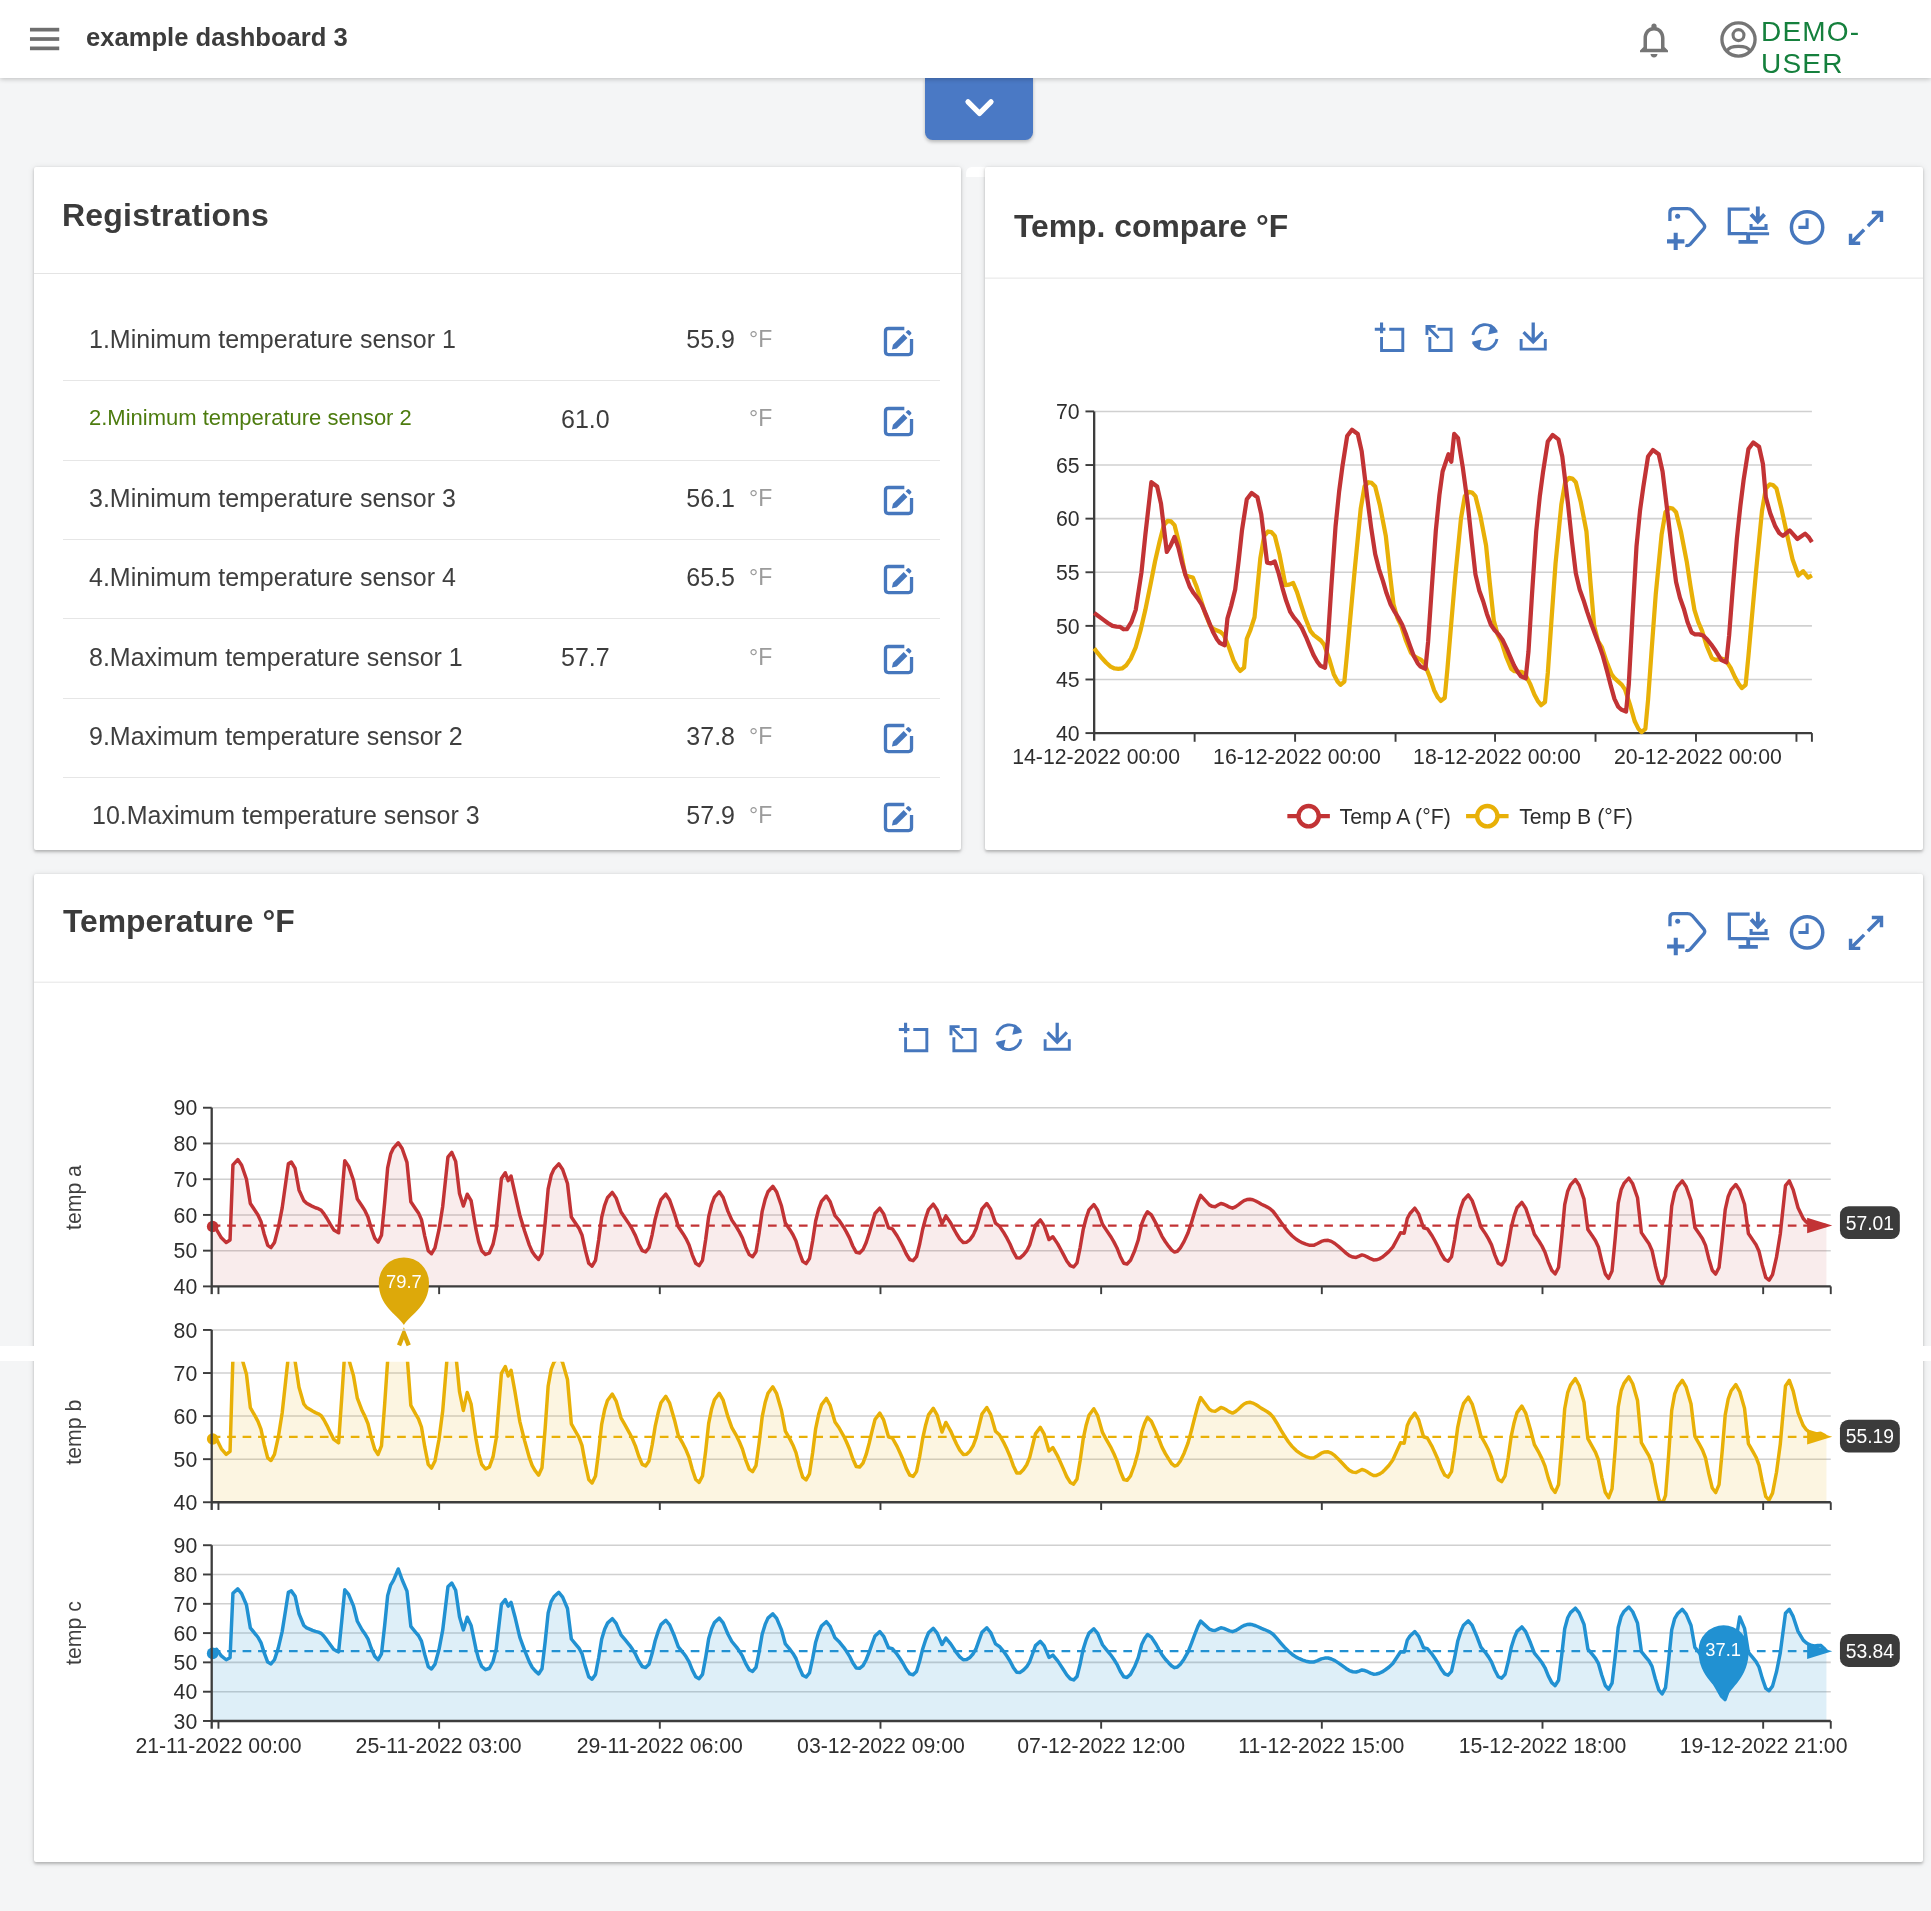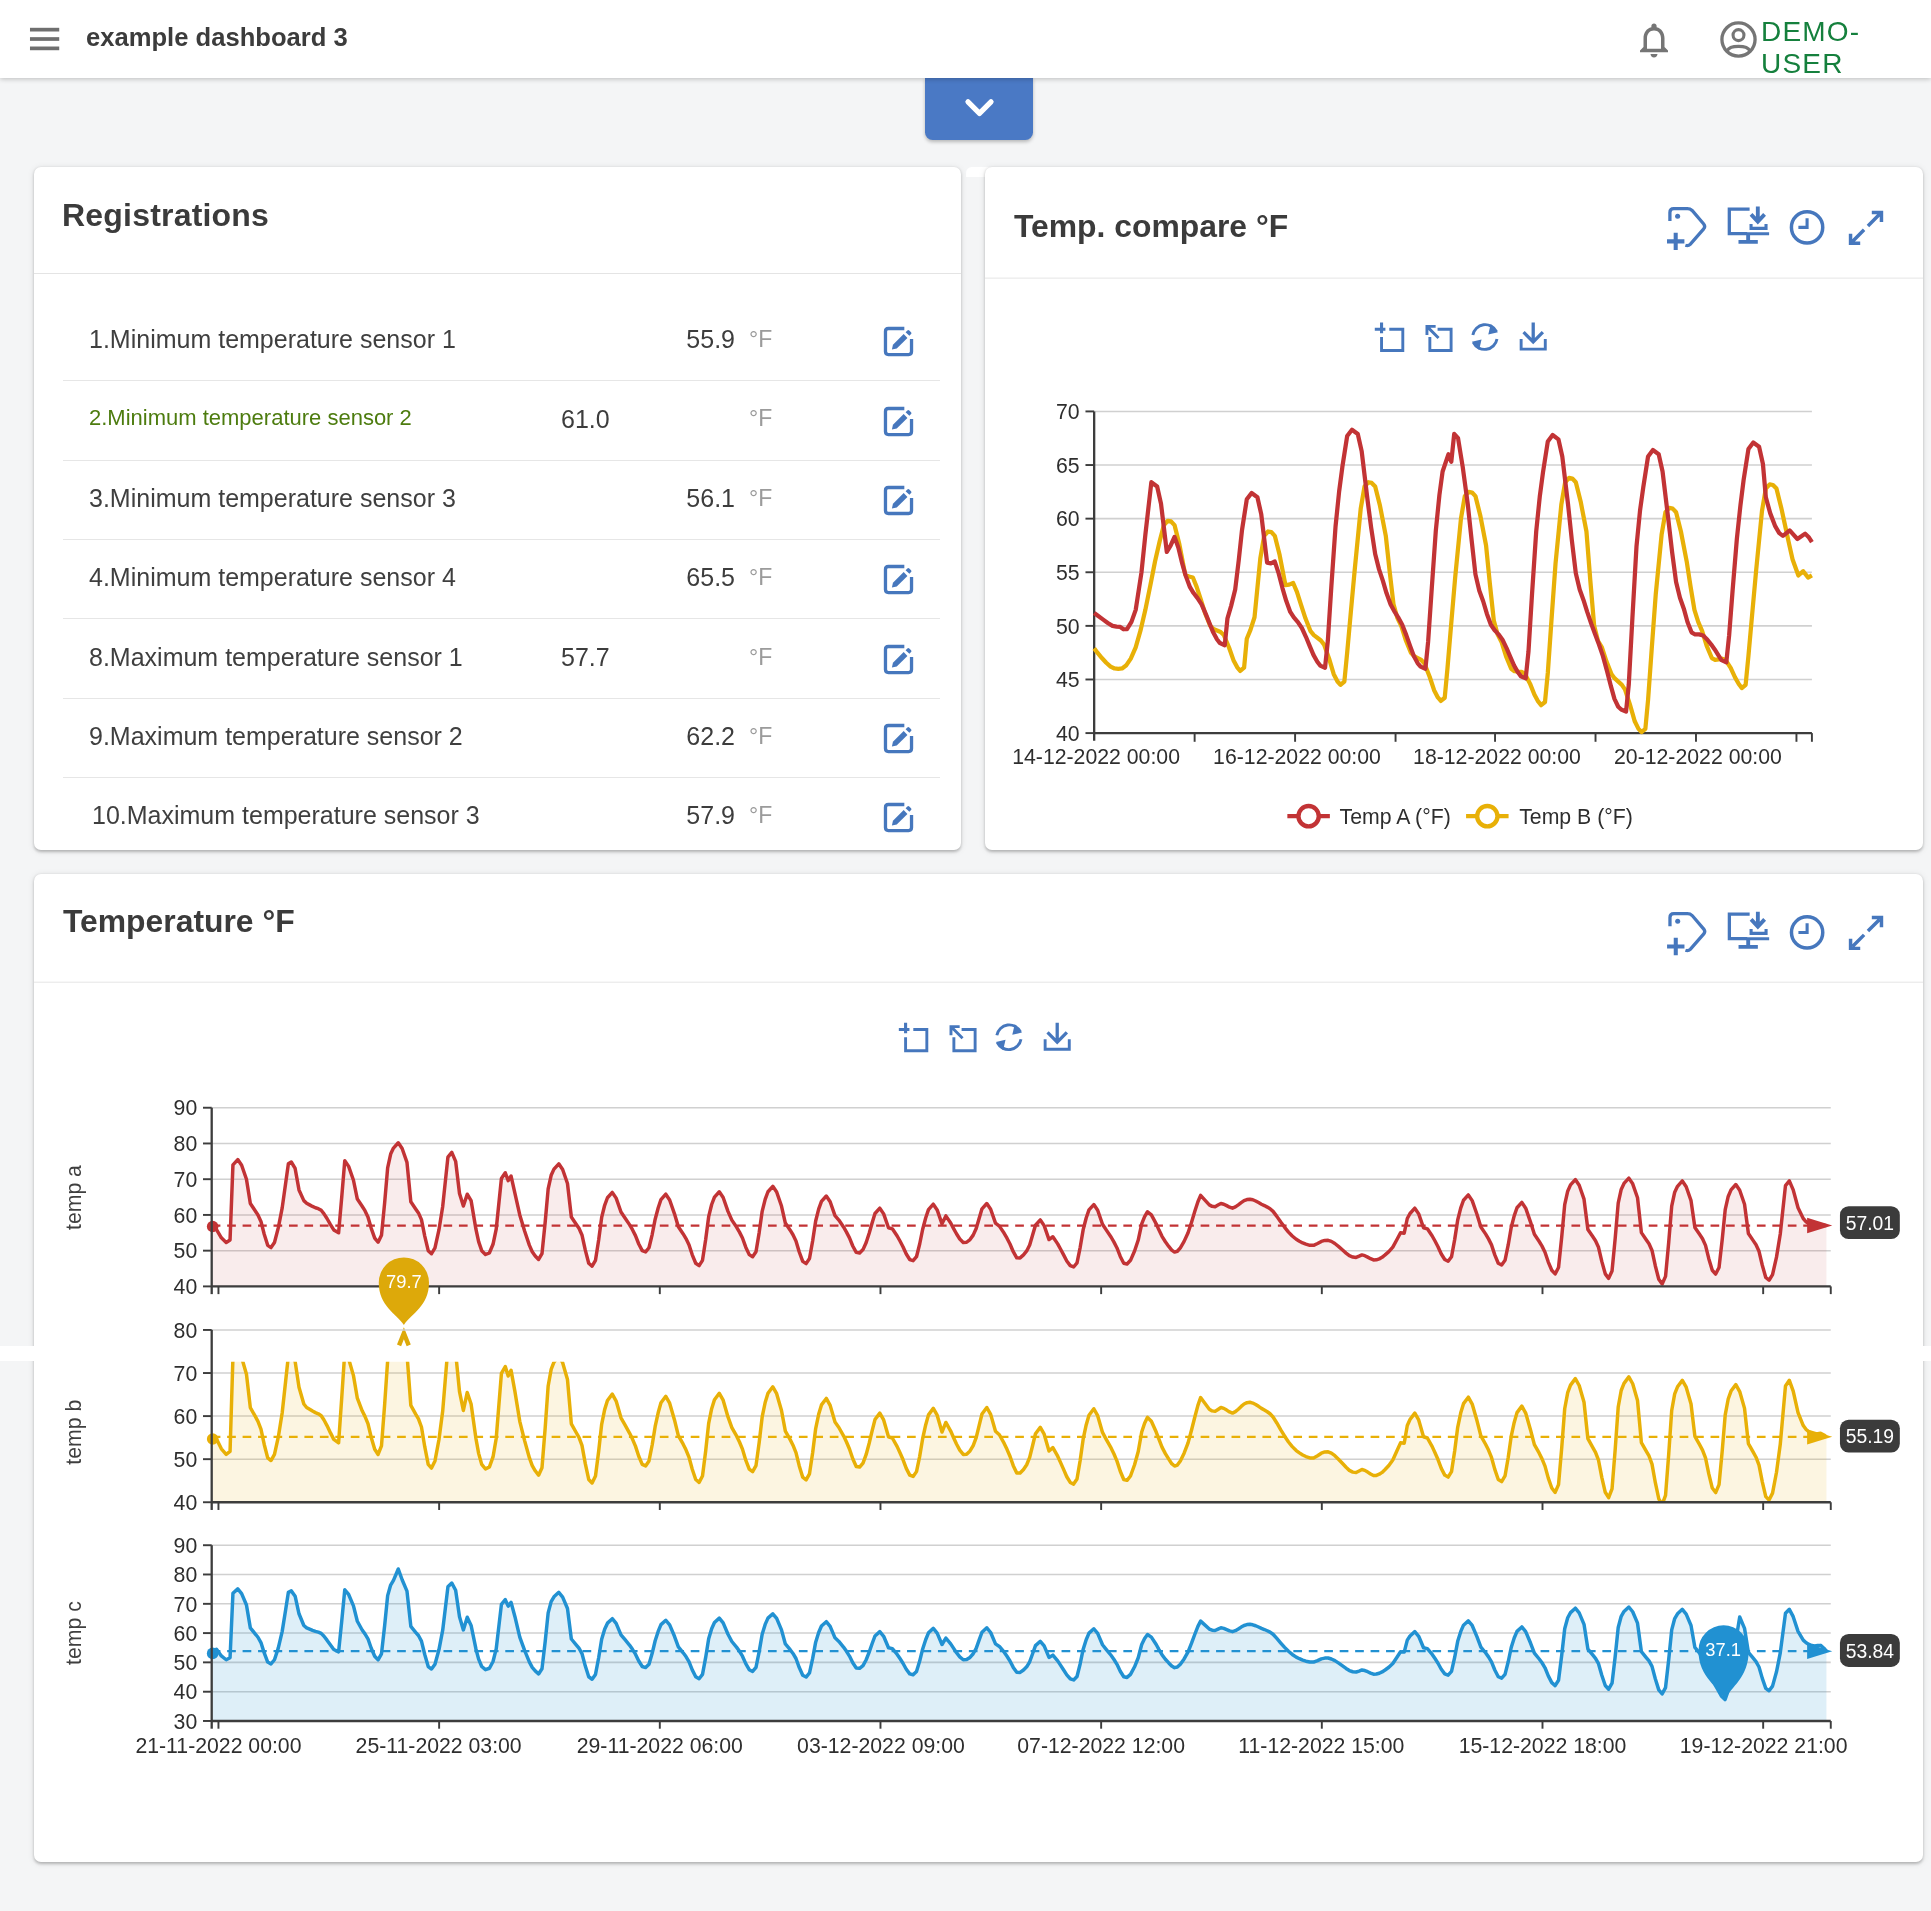--- a/index.html
+++ b/index.html
@@ -1,16 +1,16 @@
 <!DOCTYPE html>
 <html><head><meta charset="utf-8"><style>
 *{margin:0;padding:0;box-sizing:border-box}
 body{width:1931px;height:1912px;background:#f4f5f6;position:relative;
  font-family:"Liberation Sans",sans-serif;overflow:hidden}
-.card{position:absolute;background:#fff;border-radius:7px;
+.card{position:absolute;background:#fff;border-radius:2px;
  box-shadow:0 1.9px 2.9px rgba(0,0,0,.22),0 1px 7.7px rgba(0,0,0,.10)}
 .ctitle{position:absolute;font-size:32px;font-weight:700;color:#3b3b3b;letter-spacing:0.2px}
 svg{position:absolute;display:block}
 </style></head><body>
 <div style="position:absolute;left:0;top:0;width:1931px;height:78px;background:#fff;
  box-shadow:0 1.9px 4.8px rgba(0,0,0,.22);z-index:5">
  <svg width="41" height="39" style="left:28px;top:20px" viewBox="0 0 42 40">
   <rect x="2" y="8" width="30" height="3.8" fill="#6f6f6f"></rect>
   <rect x="2" y="17.6" width="30" height="3.8" fill="#6f6f6f"></rect>
   <rect x="2" y="27.2" width="30" height="3.8" fill="#6f6f6f"></rect>
@@ -75,21 +75,21 @@
 <div style="position:absolute;left:55px;top:476px;font-size:25px;color:#3f3f3f">8.Maximum temperature sensor 1</div>
 <div style="position:absolute;left:527px;width:174px;top:476px;font-size:25px;color:#3d3d3d;">57.7</div>
 <div style="position:absolute;left:715px;top:477px;font-size:23px;color:#9b9b9b">°F</div>
 <svg width="35" height="35" style="left:847px;top:475px" viewBox="0 0 36 36">
  <path d="M24,4.6 H7.6 Q4.6,4.6 4.6,7.6 V28.4 Q4.6,31.4 7.6,31.4 H28.4 Q31.4,31.4 31.4,28.4 V15.5" fill="none" stroke="#4677bd" stroke-width="3.4"></path>
  <path d="M11.2,26.2 L12.3,21.4 L23.3,10.4 L27.2,14.3 L16.2,25.3 Z" fill="#4677bd"></path>
  <path d="M25.3,8.4 L27.1,6.6 Q28.1,5.6 29.1,6.6 L30.9,8.4 Q31.9,9.4 30.9,10.4 L29.2,12.2 Z" fill="#4677bd"></path>
 </svg>
 <div style="position:absolute;left:29px;right:21px;top:531px;height:1px;background:#e6e6e6"></div>
 <div style="position:absolute;left:55px;top:555px;font-size:25px;color:#3f3f3f">9.Maximum temperature sensor 2</div>
-<div style="position:absolute;left:527px;width:174px;top:555px;font-size:25px;color:#3d3d3d;text-align:right">62.2</div>
+<div style="position:absolute;left:527px;width:174px;top:555px;font-size:25px;color:#3d3d3d;text-align:right">37.8</div>
 <div style="position:absolute;left:715px;top:556px;font-size:23px;color:#9b9b9b">°F</div>
 <svg width="35" height="35" style="left:847px;top:554px" viewBox="0 0 36 36">
  <path d="M24,4.6 H7.6 Q4.6,4.6 4.6,7.6 V28.4 Q4.6,31.4 7.6,31.4 H28.4 Q31.4,31.4 31.4,28.4 V15.5" fill="none" stroke="#4677bd" stroke-width="3.4"></path>
  <path d="M11.2,26.2 L12.3,21.4 L23.3,10.4 L27.2,14.3 L16.2,25.3 Z" fill="#4677bd"></path>
  <path d="M25.3,8.4 L27.1,6.6 Q28.1,5.6 29.1,6.6 L30.9,8.4 Q31.9,9.4 30.9,10.4 L29.2,12.2 Z" fill="#4677bd"></path>
 </svg>
 <div style="position:absolute;left:29px;right:21px;top:610px;height:1px;background:#e6e6e6"></div>
 <div style="position:absolute;left:58px;top:634px;font-size:25px;color:#3f3f3f">10.Maximum temperature sensor 3</div>
 <div style="position:absolute;left:527px;width:174px;top:634px;font-size:25px;color:#3d3d3d;text-align:right">57.9</div>
 <div style="position:absolute;left:715px;top:635px;font-size:23px;color:#9b9b9b">°F</div>

